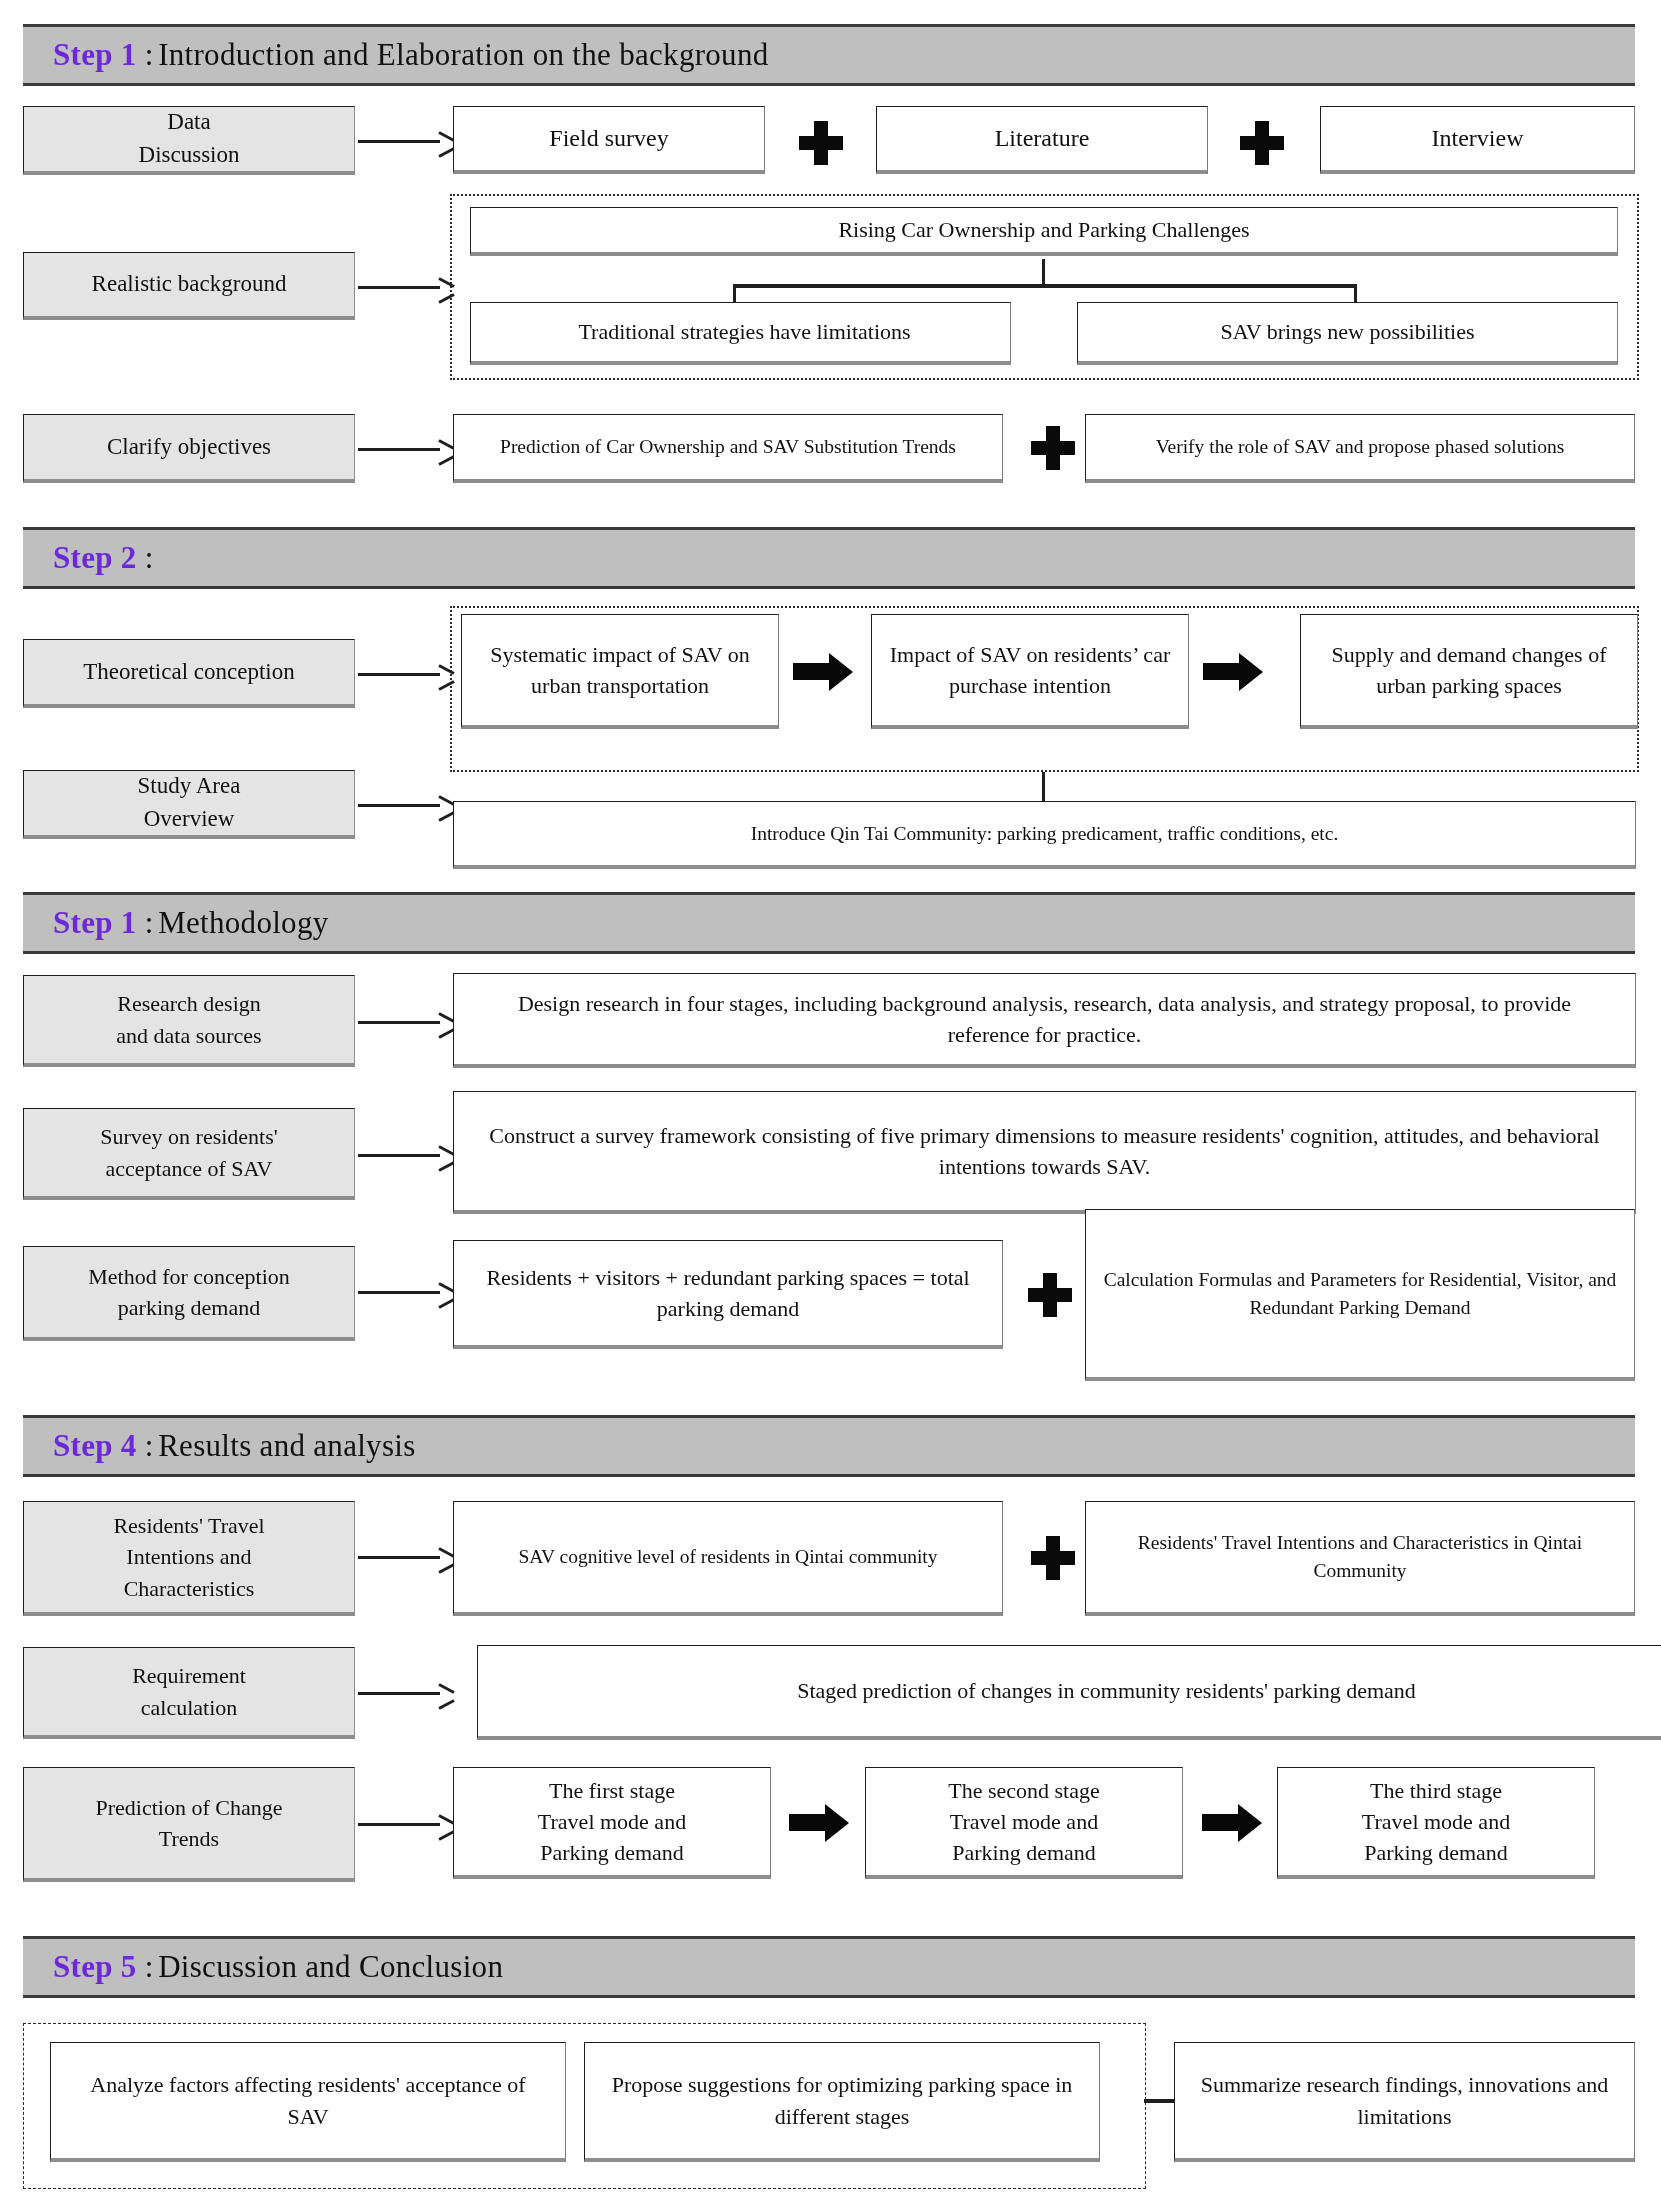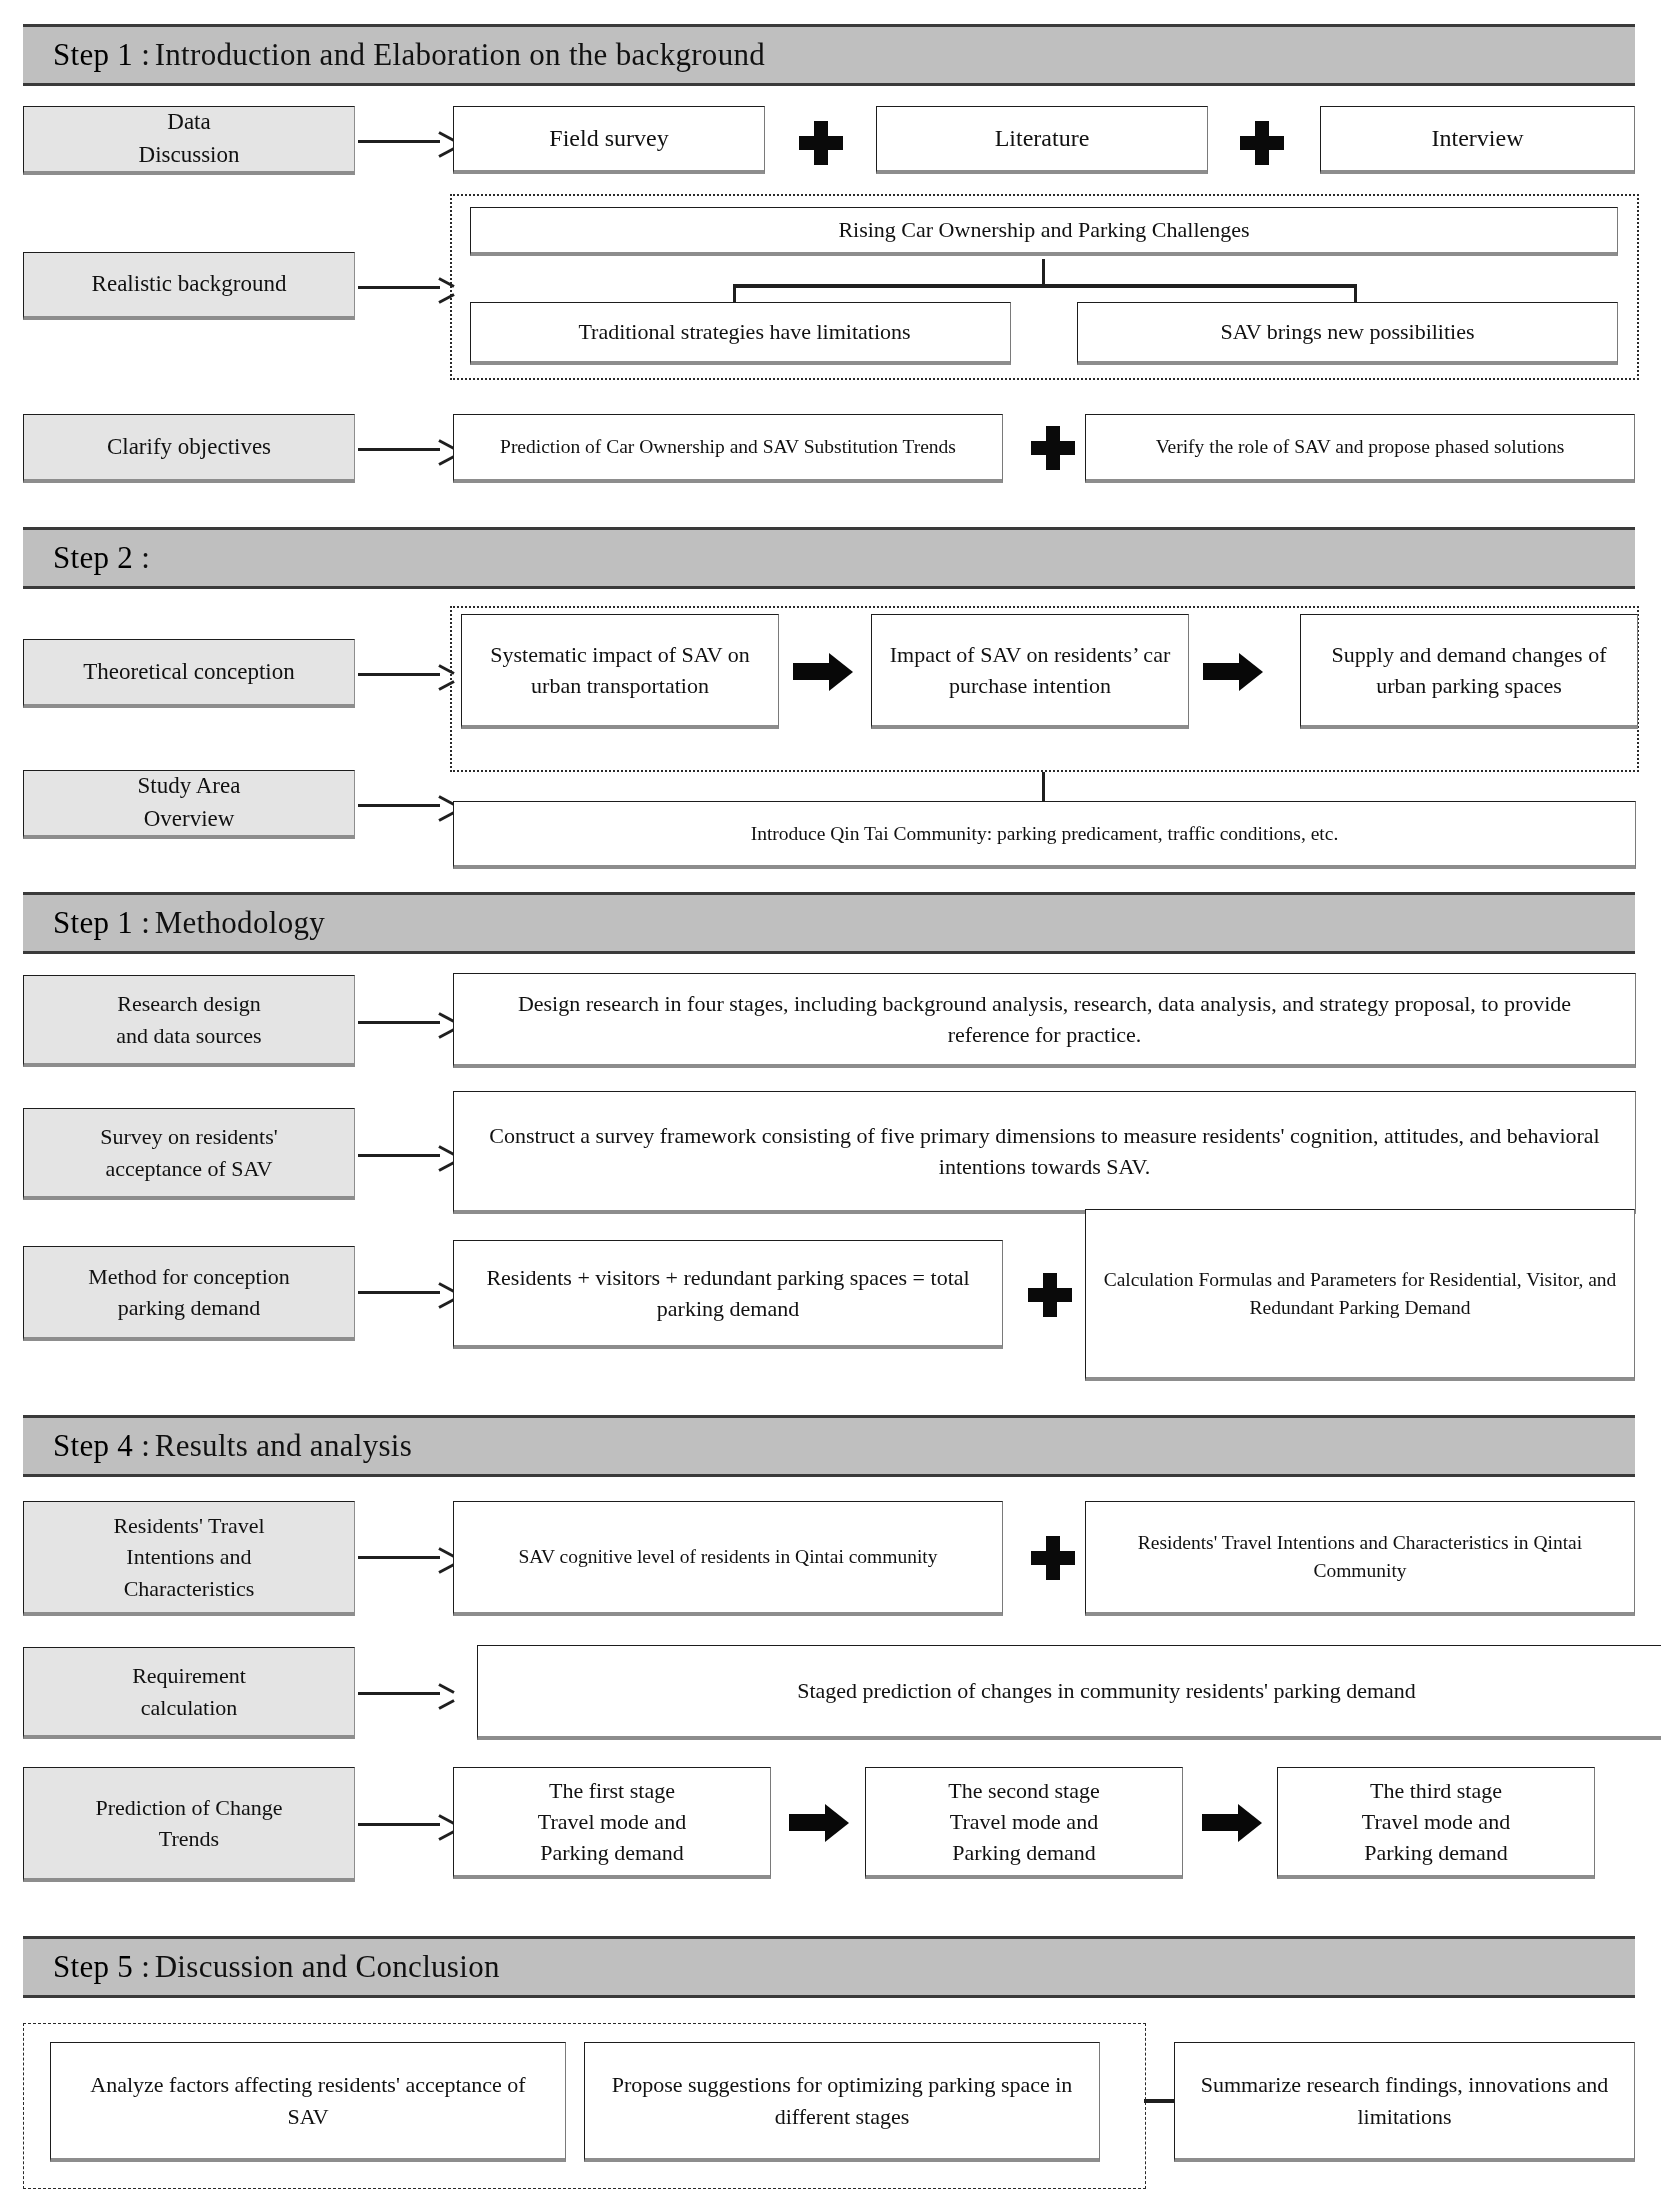--- a/index.html
+++ b/index.html
@@ -19,21 +19,21 @@
     position:absolute;
     background:#bfbfbf;
     border-top:3.4px solid #3a3a3a;
     border-bottom:3.4px solid #3a3a3a;
     display:flex; align-items:center;
     padding-left:30px;
     font-size:31px;
     white-space:nowrap;
     letter-spacing:0.3px;
   }
-  .step-bar .step-num{ color:#000000; }
+  .step-bar .step-num{ color:#6d28d9;font-weight:bold; }
   .step-bar .step-sep{ color:#111111; margin:0 4.6px 0 8px;}
   .step-bar .step-title{ color:#111111; }
 
   
   .box{
     position:absolute;
     background:#ffffff;
     border:1.7px solid #1d1d1d;
     border-right-color:#7a7a7a;
     border-bottom:4px solid #8d8d8d;

